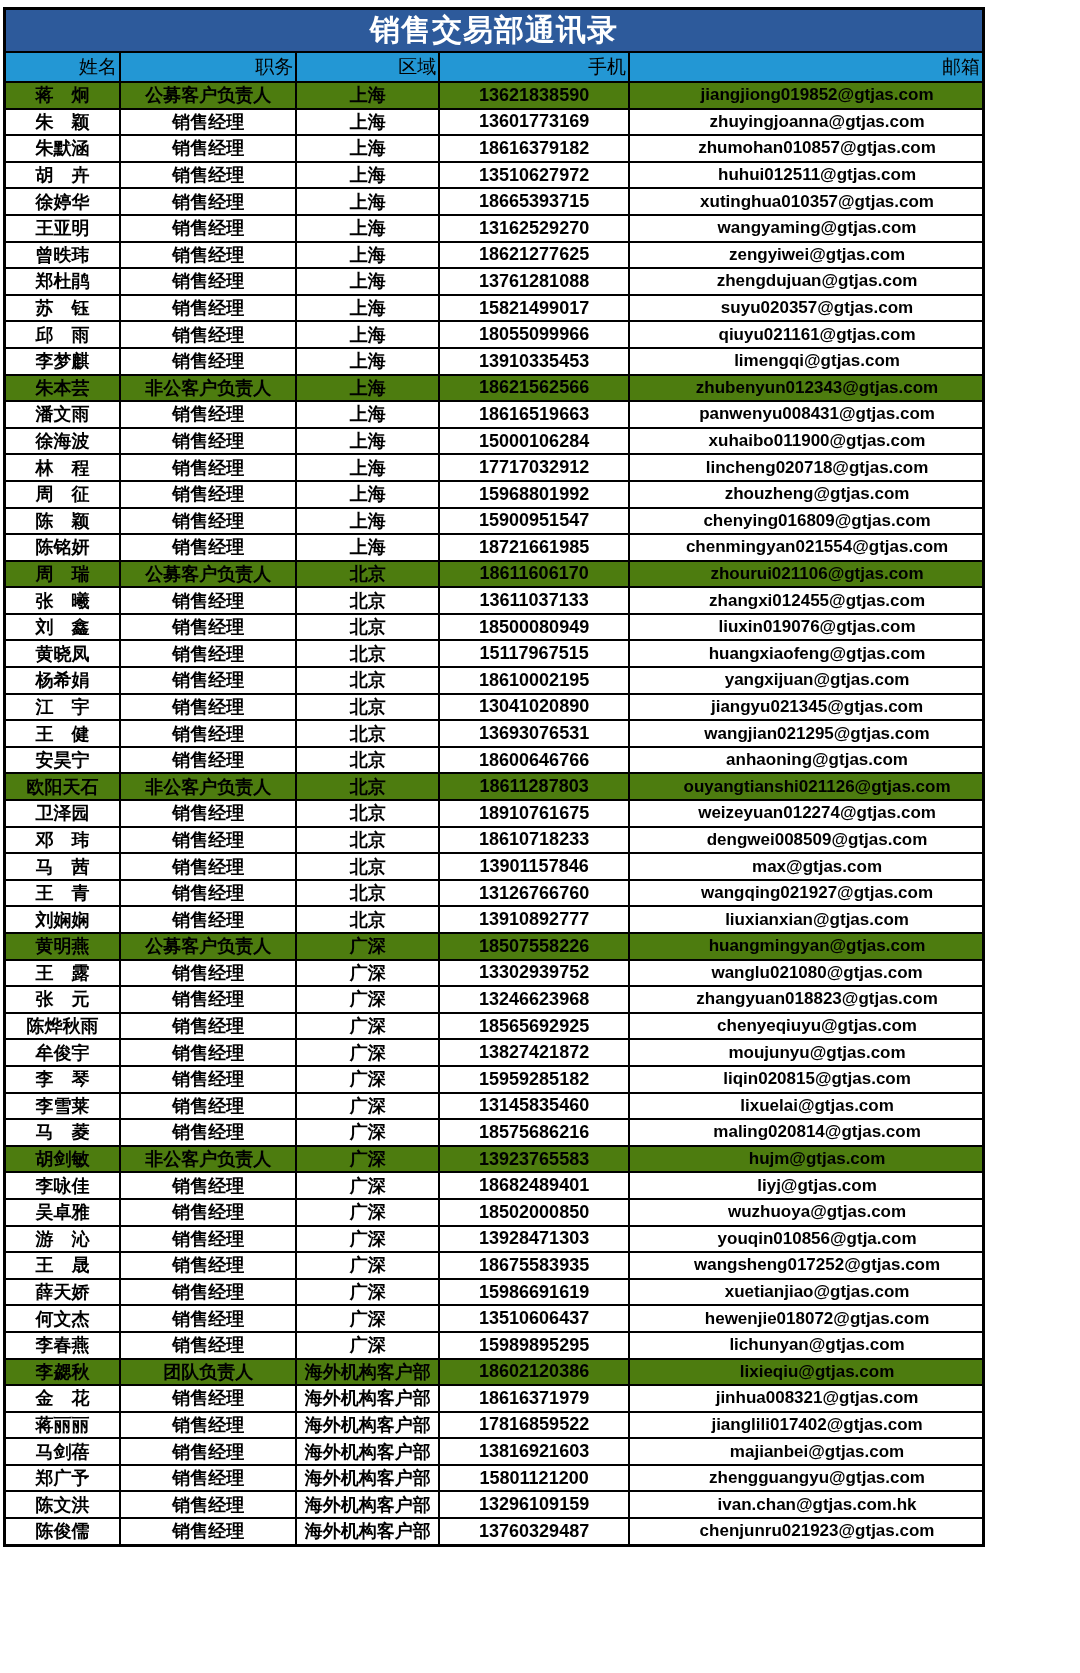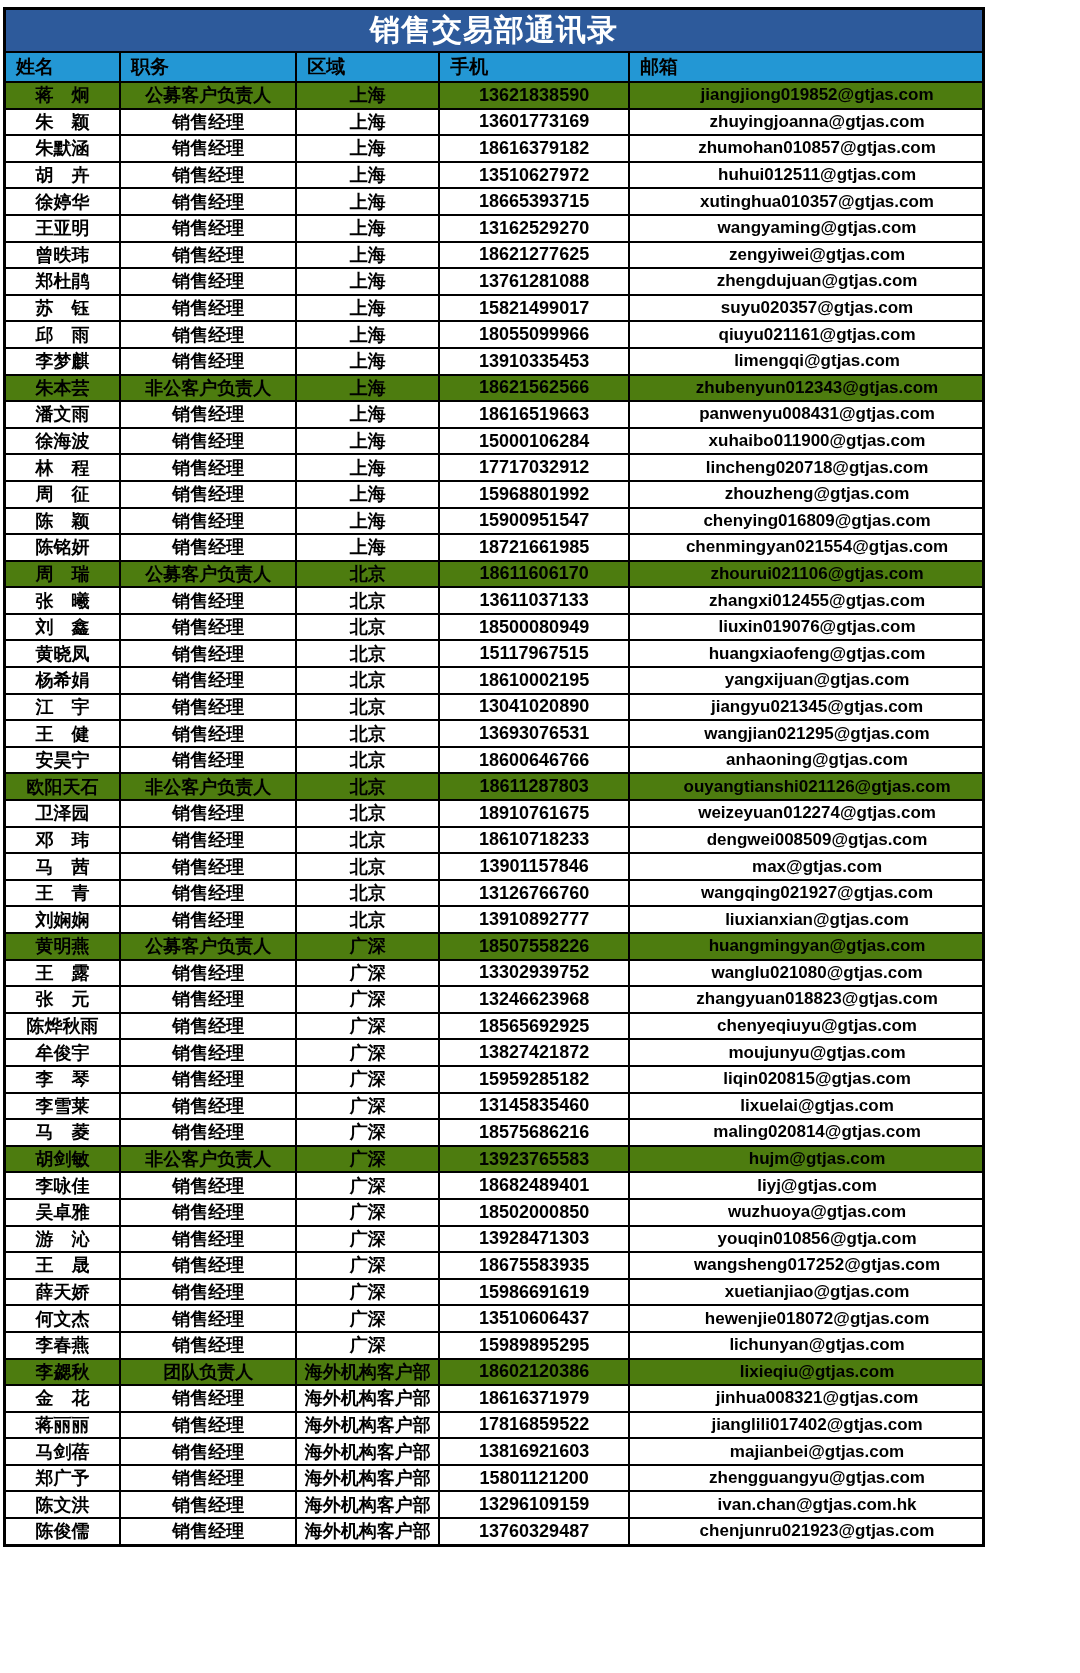--- a/index.html
+++ b/index.html
@@ -33,25 +33,25 @@
     font-weight: bold;
     text-align: center;
     height: 40px;
     border: 2px solid #000000;
     letter-spacing: 1px;
   }
   th.col-head {
     background: #2397D4;
     color: #000000;
     font-size: 19px;
-    font-weight: bold;
-    text-align: left;
+    font-weight: normal;
+    text-align: right;
     height: 25px;
     border: 2px solid #000000;
-    padding: 1px 10px;
+    padding: 1px 2px;
   }
   td {
     border: 2px solid #000000;
     background: #ffffff;
     color: #000000;
     font-weight: bold;
     text-align: center;
     vertical-align: middle;
     height: 24.6px;
     padding: 0 2px;

